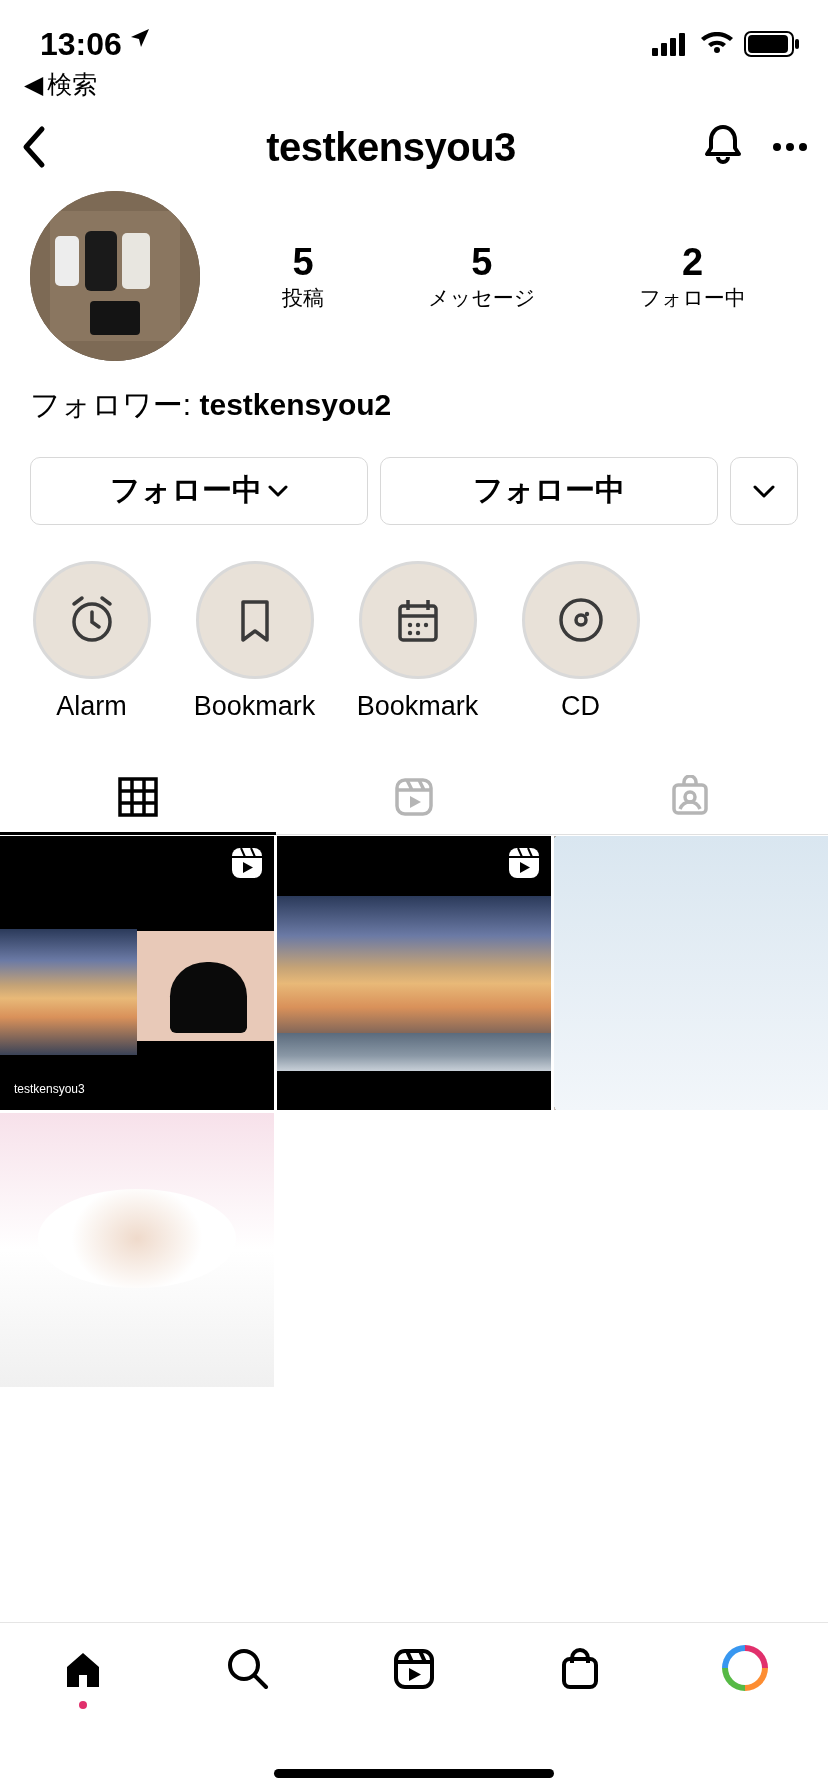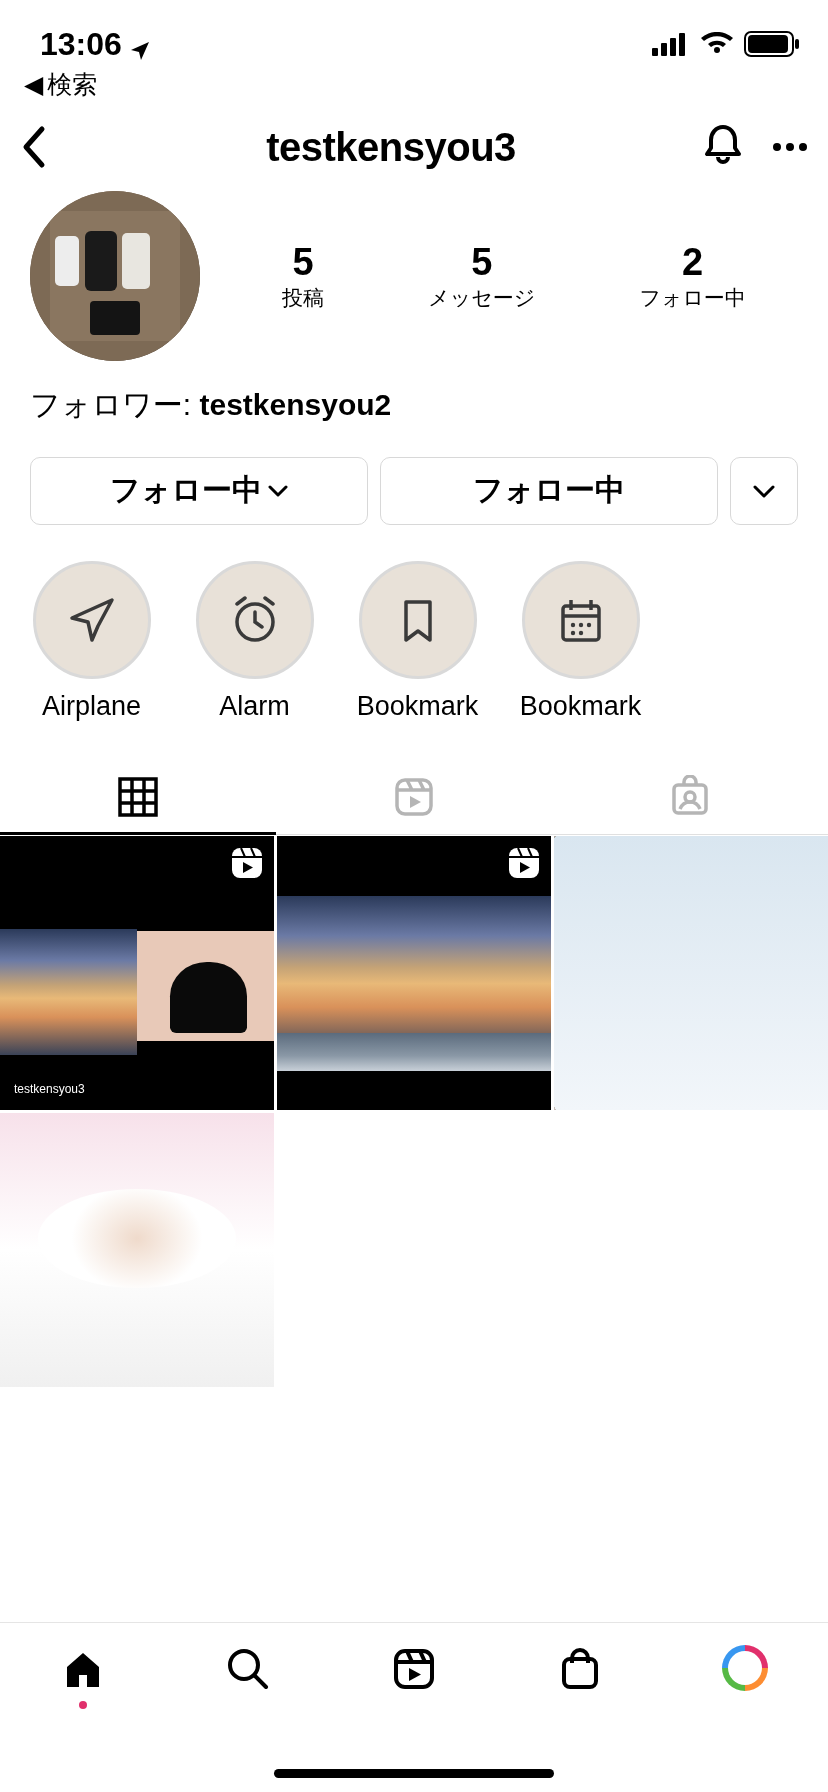--- a/index.html
+++ b/index.html
@@ -14,21 +14,21 @@
   }
   
   .status-bar {
     display: flex;
     align-items: center;
     padding: 18px 28px 0 40px;
     height: 70px;
     font-weight: 600;
     font-size: 32px;
   }
-  .status-bar .time { display:flex; align-items:flex-end; gap:6px; }
+  .status-bar .time { display:flex; align-items:flex-start; gap:6px; }
   .status-bar .right { margin-left:auto; display:flex; align-items:center; gap:10px; }
   .breadcrumb-return {
     padding: 0 0 0 24px;
     font-size: 25px;
     display:flex;
     align-items:center;
     gap:4px;
     margin-top:-2px;
   }
   
@@ -341,28 +341,20 @@
     <svg width="22" height="14" viewBox="0 0 22 14">
         <path d="M2 3l9 9 9-9" stroke="#000" stroke-width="3" fill="none" stroke-linecap="round" stroke-linejoin="round"></path>
       </svg>
   </div>
 </div>
 
 <div class="highlights">
   <div class="highlight">
     <div class="circle">
       <svg width="56" height="56" viewBox="0 0 56 56">
-          <path d="M48 8 L8 26 L24 30 L28 48 L34 34 L48 8 Z" fill="none" stroke="#3a3a3a" stroke-width="3.5" stroke-linejoin="round"></path>
-        </svg>
-    </div>
-    <div class="hl-label">Airplane</div>
-  </div>
-  <div class="highlight">
-    <div class="circle">
-      <svg width="56" height="56" viewBox="0 0 56 56">
           <circle cx="28" cy="30" r="18" fill="none" stroke="#3a3a3a" stroke-width="3.5"></circle>
           <path d="M28 20v10l7 5M10 12l8-6M46 12l-8-6" fill="none" stroke="#3a3a3a" stroke-width="3.5" stroke-linecap="round"></path>
         </svg>
     </div>
     <div class="hl-label">Alarm</div>
   </div>
   <div class="highlight">
     <div class="circle">
       <svg width="56" height="56" viewBox="0 0 56 56">
           <path d="M16 10h24v38l-12-9-12 9z" fill="none" stroke="#3a3a3a" stroke-width="3.5" stroke-linejoin="round"></path>
@@ -377,20 +369,30 @@
           <path d="M10 24h36M18 8v10M38 8v10" stroke="#3a3a3a" stroke-width="3.5"></path>
           <circle cx="20" cy="33" r="2.2" fill="#3a3a3a"></circle>
           <circle cx="28" cy="33" r="2.2" fill="#3a3a3a"></circle>
           <circle cx="36" cy="33" r="2.2" fill="#3a3a3a"></circle>
           <circle cx="20" cy="41" r="2.2" fill="#3a3a3a"></circle>
           <circle cx="28" cy="41" r="2.2" fill="#3a3a3a"></circle>
         </svg>
     </div>
     <div class="hl-label">Bookmark</div>
   </div>
+  <div class="highlight">
+    <div class="circle">
+      <svg width="56" height="56" viewBox="0 0 56 56">
+          <circle cx="28" cy="28" r="20" fill="none" stroke="#3a3a3a" stroke-width="3.5"></circle>
+          <circle cx="28" cy="28" r="5" fill="none" stroke="#3a3a3a" stroke-width="3.5"></circle>
+          <circle cx="34" cy="22" r="2.2" fill="#3a3a3a"></circle>
+        </svg>
+    </div>
+    <div class="hl-label">CD</div>
+  </div>
 </div>
 
 <div class="tabs">
   <div class="tab active">
     <svg width="44" height="44" viewBox="0 0 44 44">
         <rect x="4" y="4" width="36" height="36" fill="none" stroke="#000" stroke-width="3.5"></rect>
         <path d="M16 4v36M28 4v36M4 16h36M4 28h36" stroke="#000" stroke-width="3.5"></path>
       </svg>
   </div>
   <div class="tab">

